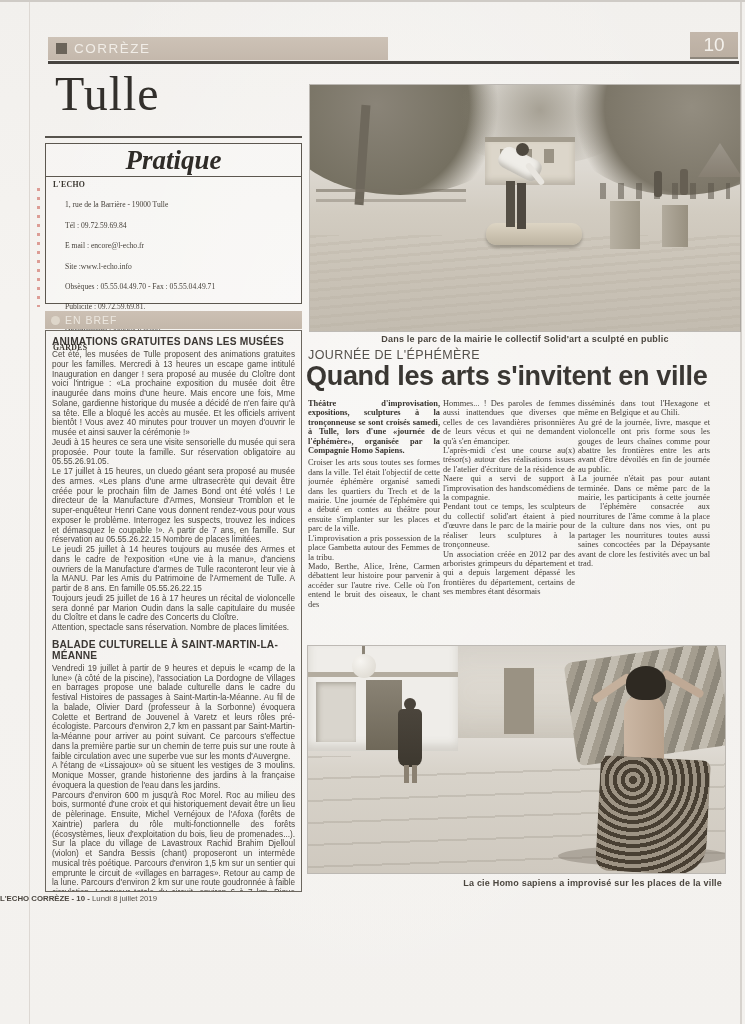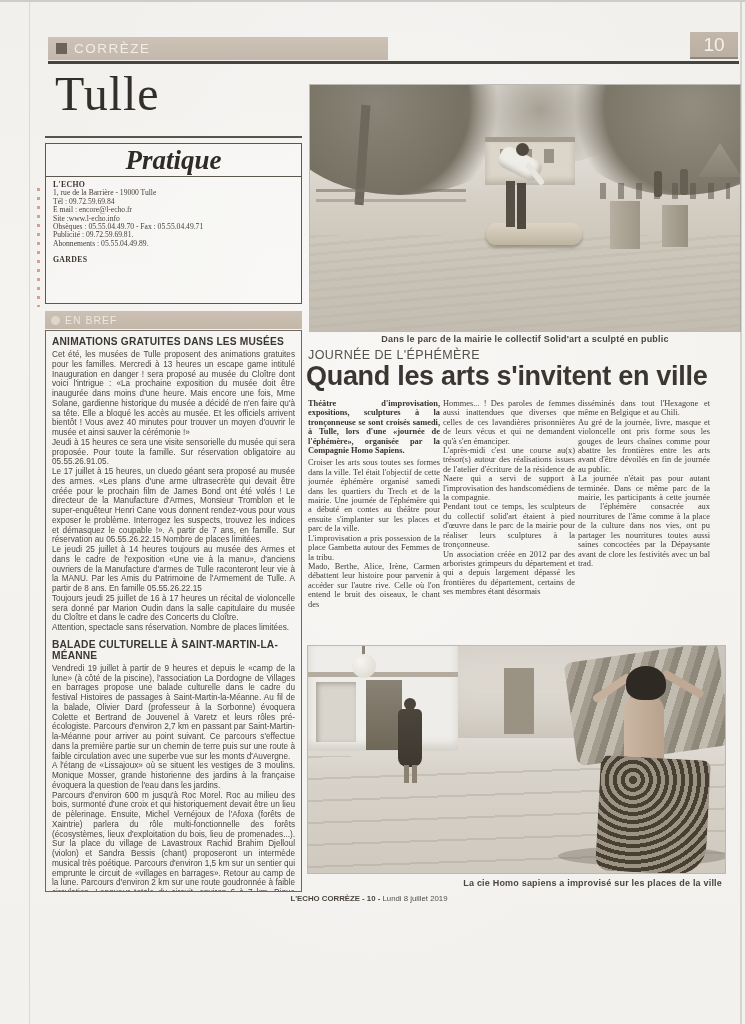--- a/index.html
+++ b/index.html
@@ -56,21 +56,21 @@
     position:absolute; left:45px; top:143px; width:257px; height:161px;
     border:1.5px solid #5c574f; background:rgba(255,255,255,.25);
   }
   .pratique-title {
     font-size:27px; font-weight:700; font-style:italic; text-align:center;
     color:#2f2c28; padding-top:1px; height:33px; border-bottom:1.5px solid #5c574f;
   }
   .pratique-body { padding:4px 7px 0 7px; font-size:7.6px; line-height:8.4px; color:#46413a; }
   .pratique-body h3 { font-size:7.8px; font-weight:700; letter-spacing:.3px; color:#3a362f; }
   .gardes-head { margin-top:8px; }
-  .contact-line { margin:0; }
+  .contact-line { margin:12px; }
   .pratique-body p:last-child { text-align:justify; }
 
   
   .enbref-bar {
     position:absolute; left:45px; top:311px; width:257px; height:18px;
     background:linear-gradient(180deg,#ccc0b4,#c3b7aa);
     display:flex; align-items:center; gap:5px; padding-left:6px;
   }
   .enbref-bullet { width:9px; height:9px; border-radius:50%; background:#ded6ca; }
   .enbref-label {
@@ -184,21 +184,21 @@
   .cols {
     position:absolute; left:308px; top:399px; width:420px; height:244px;
     display:flex; gap:3px; overflow:hidden;
   }
   .col { width:132px; font-size:8.4px; line-height:9.4px; text-align:justify; color:#423d37; }
   .col p { margin:0; }
   .lede { font-weight:700; margin-bottom:3px !important; color:#38342f; }
 
   
   .page-footer {
-    position:absolute; left:0; top:894px; width:738px; text-align:center;
+    position:absolute; left:0; top:894px; width:738px; text-align:left;
     font-family:"Liberation Sans","DejaVu Sans",sans-serif;
     font-size:7.8px; color:#55504a;
   }
   .page-footer b { color:#4a453f; }
 </style>
 </head>
 <body>
 
 <div class="page">
 

